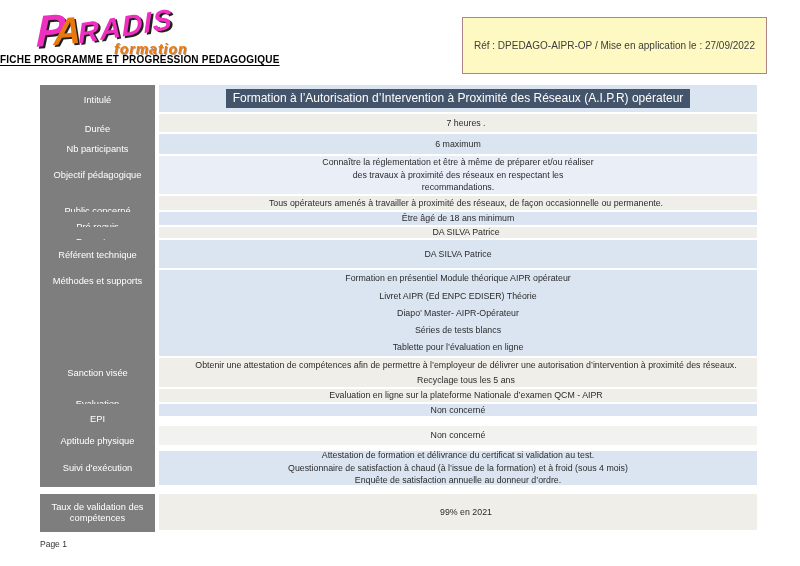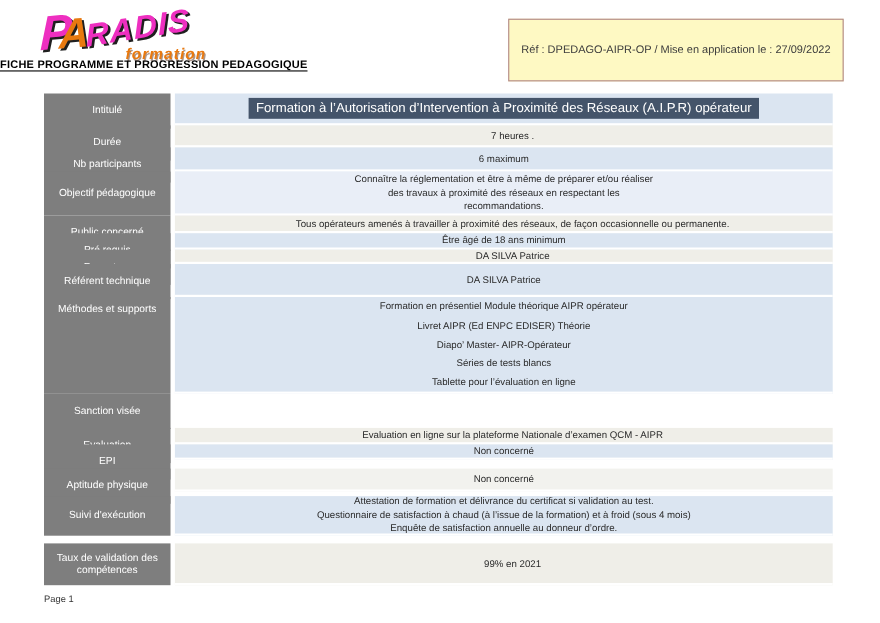--- a/index.html
+++ b/index.html
@@ -139,20 +139,24 @@
         <div class="vline">Formation en présentiel Module théorique AIPR opérateur</div>
         <div class="vline">Livret AIPR (Ed ENPC EDISER) Théorie</div>
         <div class="vline">Diapo’ Master- AIPR-Opérateur</div>
         <div class="vline">Séries de tests blancs</div>
         <div class="vline">Tablette pour l’évaluation en ligne</div>
       </div>
     </div>
 
     <div class="trow" style="height:31px">
       <div class="lcell">Sanction visée</div>
+      <div class="vcell bg-cream spread">
+        <div class="vline">Obtenir une attestation de compétences afin de permettre à l’employeur de délivrer une autorisation d’intervention à proximité des réseaux.</div>
+        <div class="vline">Recyclage tous les 5 ans</div>
+      </div>
     </div>
 
     <div class="trow" style="height:15px">
       <div class="lcell">Evaluation</div>
       <div class="vcell bg-cream">
         <div class="vline">Evaluation en ligne sur la plateforme Nationale d’examen QCM - AIPR</div>
       </div>
     </div>
 
     <div class="trow" style="height:14px">

